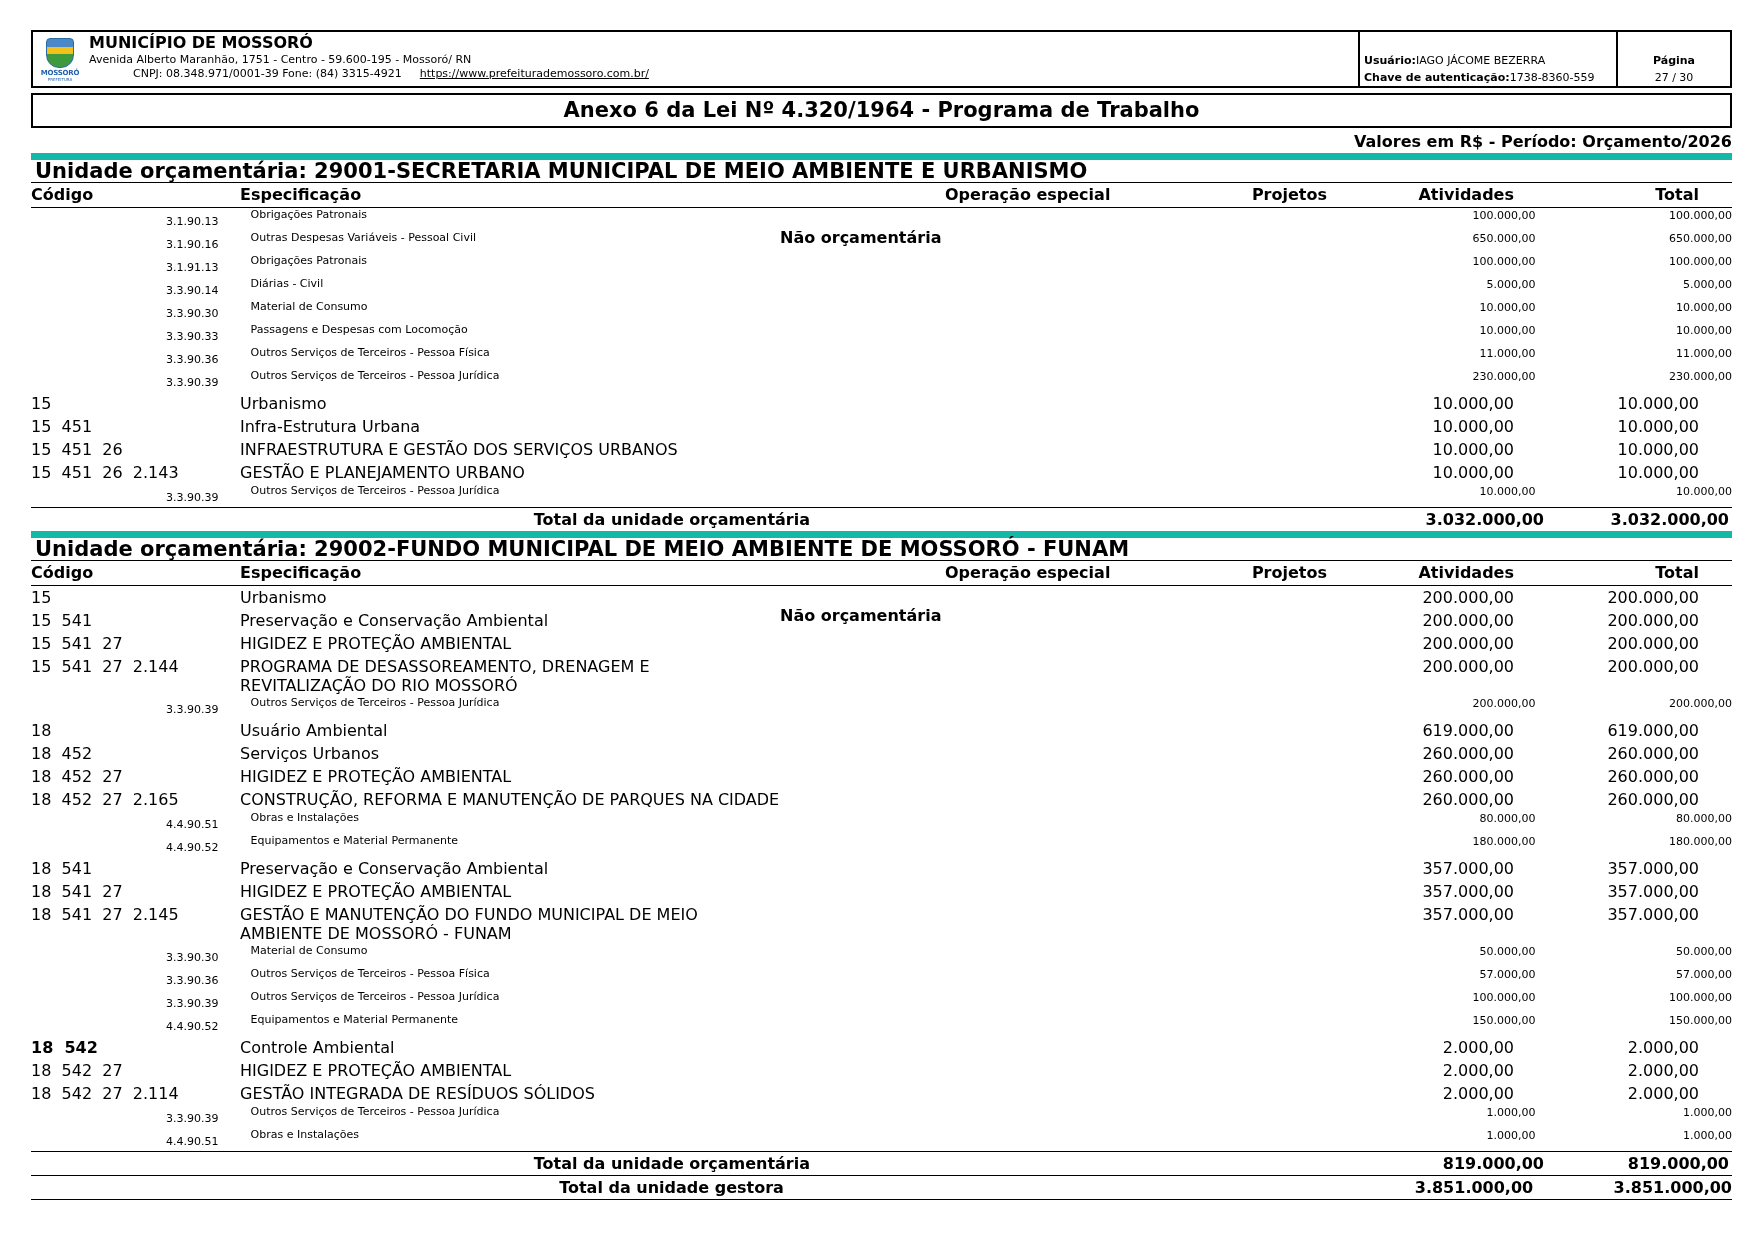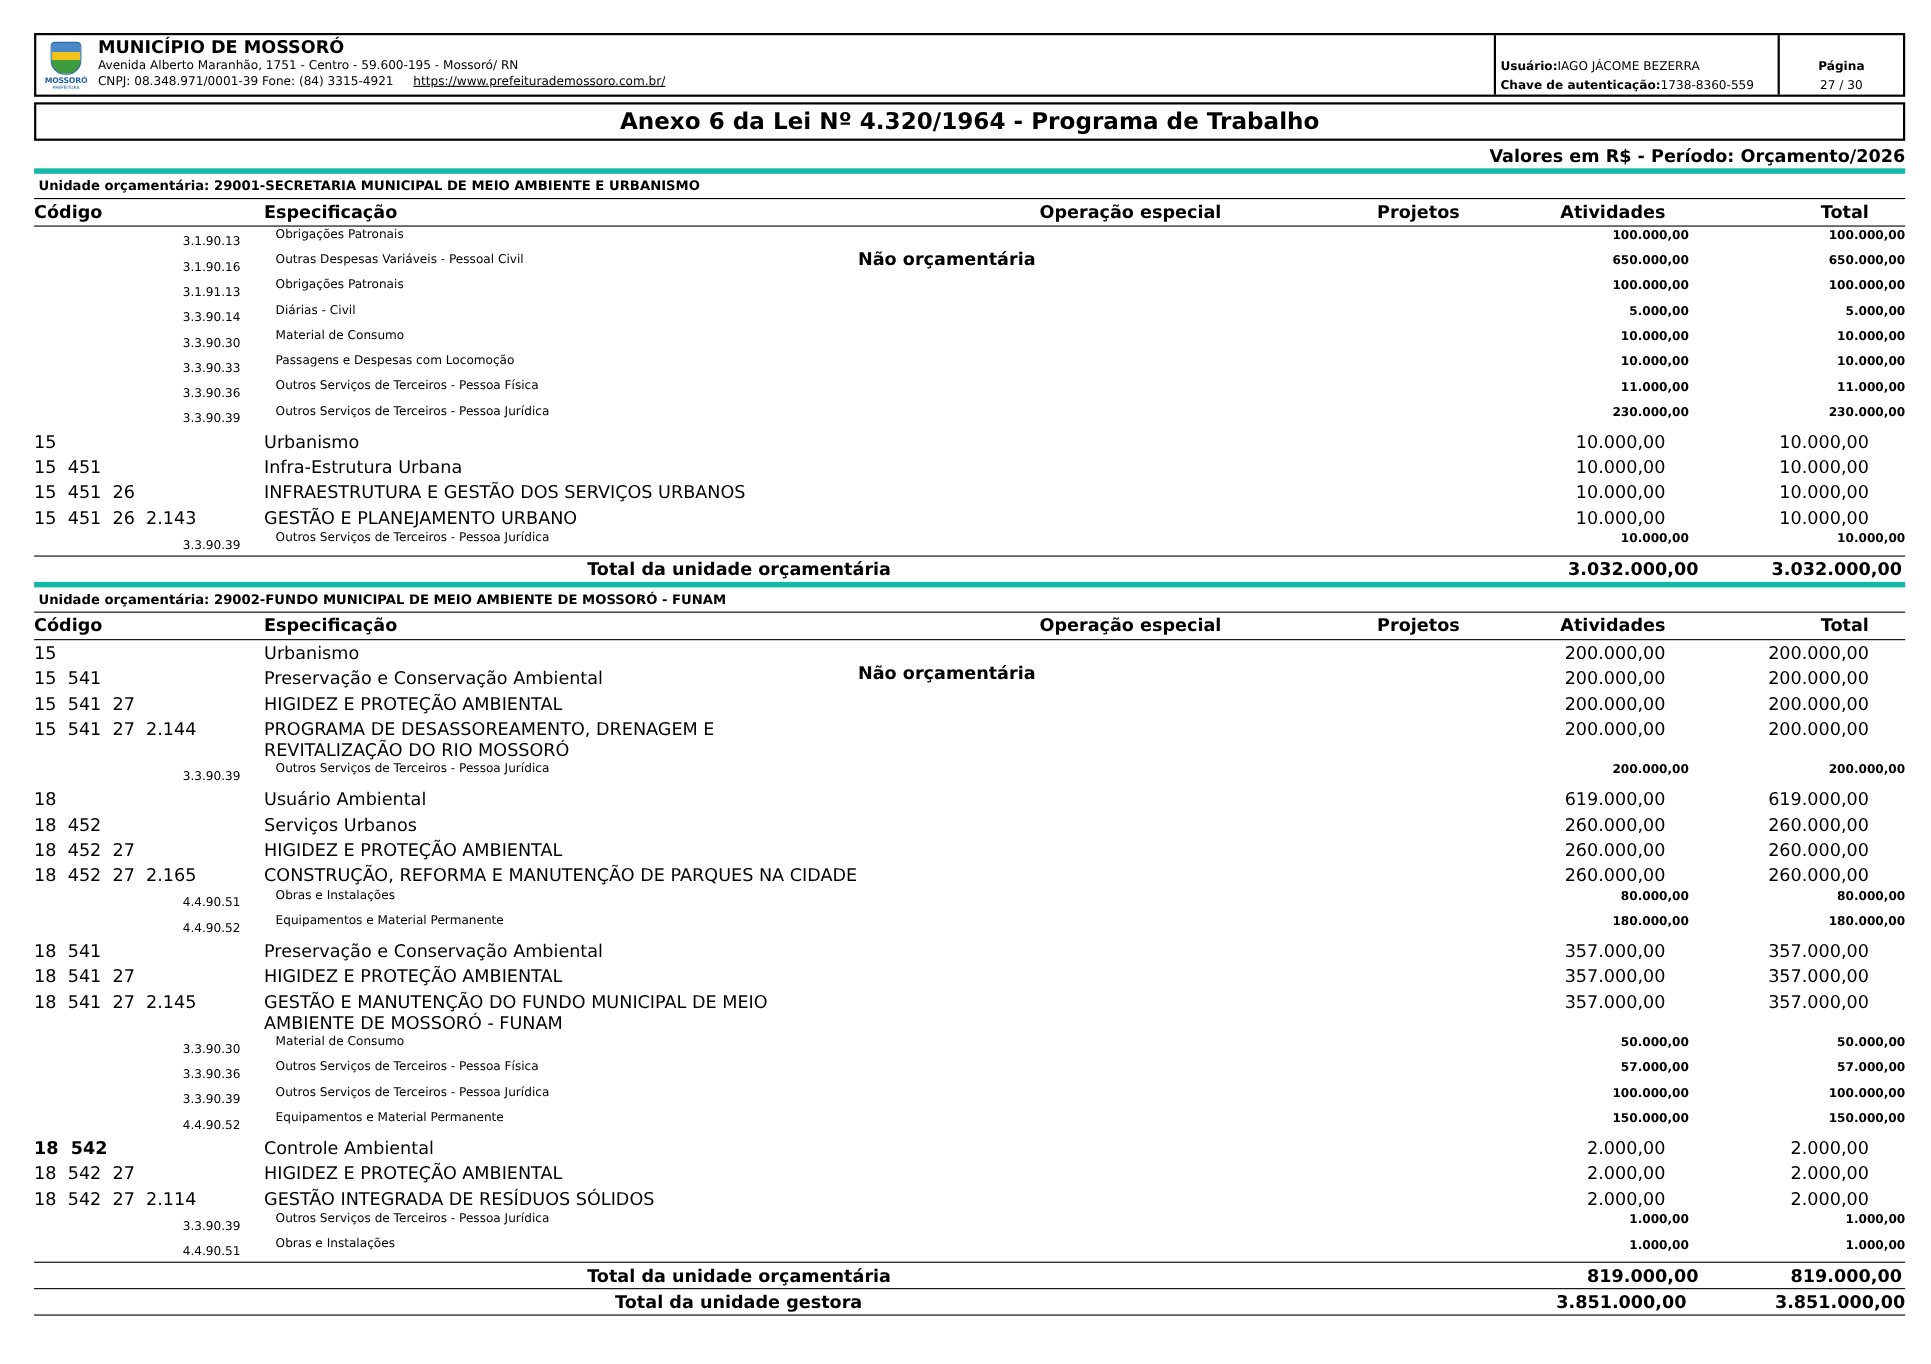--- a/index.html
+++ b/index.html
@@ -7,44 +7,44 @@
   .page { position:absolute; left:31px; top:30px; width:1701px; }
   .hdr { display:flex; border:2px solid #000; height:58px; box-sizing:border-box; }
   .hdr-main { flex:1; display:flex; align-items:flex-start; padding:2px 4px; }
   .logo { width:46px; height:52px; display:flex; flex-direction:column; align-items:center; justify-content:center; margin-right:6px; }
   .logo .crest { width:26px; height:28px; border-radius:4px 4px 13px 13px; background:linear-gradient(#4a88c7 0 30%, #f2c21b 30% 55%, #3d9b3d 55% 100%); border:1px solid #2b6aa8; }
   .logo .lname { font-size:7px; font-weight:bold; color:#1f5fa8; margin-top:1px; letter-spacing:-0.2px; }
   .logo .lsub { font-size:4px; color:#1f5fa8; }
   .org { line-height:1.1; }
   .org .name { font-size:16px; font-weight:bold; }
   .org .addr { font-size:11px; margin-top:2px; }
-  .org .cnpj { font-size:11px; margin-top:2px; }
+  .org .cnpj { font-size:11px; margin-top:2px;margin-left:44px; }
   .org .cnpj a { color:#000; text-decoration:underline; margin-left:18px; }
   .hdr-user { width:258px; border-left:2px solid #000; font-size:11px; padding:20px 4px 0 4px; line-height:1.55; box-sizing:border-box; }
   .hdr-user b { font-weight:bold; }
   .hdr-page { width:114px; border-left:2px solid #000; text-align:center; font-size:11px; padding-top:20px; line-height:1.55; box-sizing:border-box; }
   .title-box { margin-top:5px; border:2px solid #000; height:35px; box-sizing:border-box; text-align:center; font-size:21px; font-weight:bold; line-height:31px; }
   .period { text-align:right; font-size:16px; font-weight:bold; margin-top:3px; height:22px; line-height:22px; }
-  .unit { font-size:12px; font-weight:bold; border-top:5px solid #14b8a6; padding-left:4px; height:22px; line-height:22px; }
+  .unit { font-size:21px; font-weight:bold; border-top:7px solid #14b8a6; padding-left:4px; height:22px; line-height:22px; }
   .cols { display:flex; font-size:16px; font-weight:bold; border-top:1px solid #000; border-bottom:1px solid #000; height:24px; line-height:24px; }
   .c-code { width:209px; }
   .c-spec { width:540px; }
   .c-nao { width:165px;margin-top:43px; }
   .c-op { width:230px; }
   .c-proj { width:152px; text-align:right; }
   .c-ativ { width:187px; text-align:right; }
   .c-total { width:185px; text-align:right; }
   .cols .c-nao, .cols .c-op { text-align:left; }
   .row { display:flex; align-items:flex-start; }
   .row.big { font-size:16px; height:23px; line-height:23px; }
   .row.big.wrap { height:41px; line-height:19px; padding-top:2px; box-sizing:border-box; }
   .row.small { font-size:11px; height:23px;gap:24px; }
   .row.small .c-code { text-align:right; padding-right:8px; box-sizing:border-box; padding-top:7px; }
   .row.small .c-spec { padding-top:0px; }
-  .row.small .c-ativ, .row.small .c-total { padding-top:1px;font-weight:bold; }
+  .row.small .c-ativ, .row.small .c-total { padding-top:1px; }
   .sumrow { display:flex; font-size:16px; font-weight:bold; border-top:1px solid #000; height:23px; line-height:23px; }
   .sumrow .label { width:779px; text-align:right; padding-right:0; box-sizing:border-box; }
   .sumrow .spacer { width:547px; }
   .closing { border-top:1px solid #000;gap:20px; }
 </style>
 </head>
 <body>
 
 <div class="page">
 

